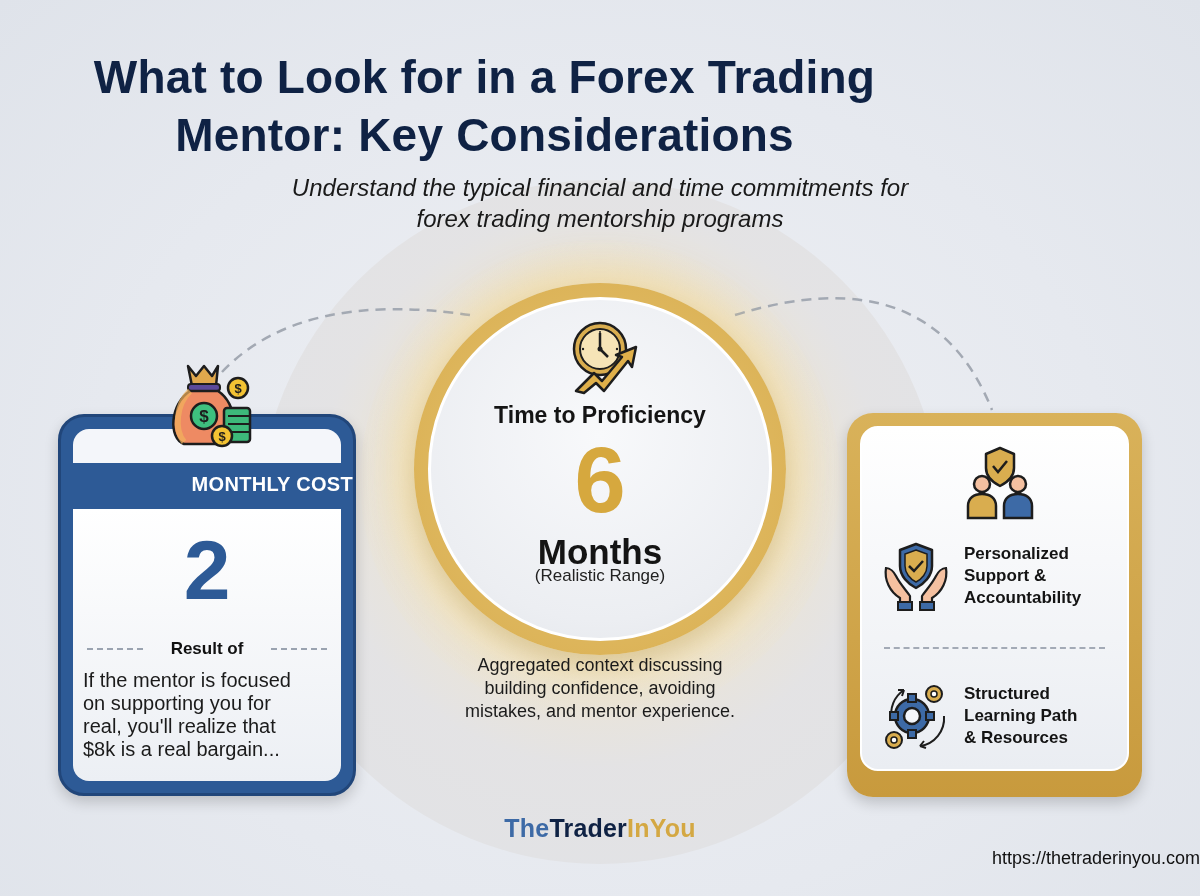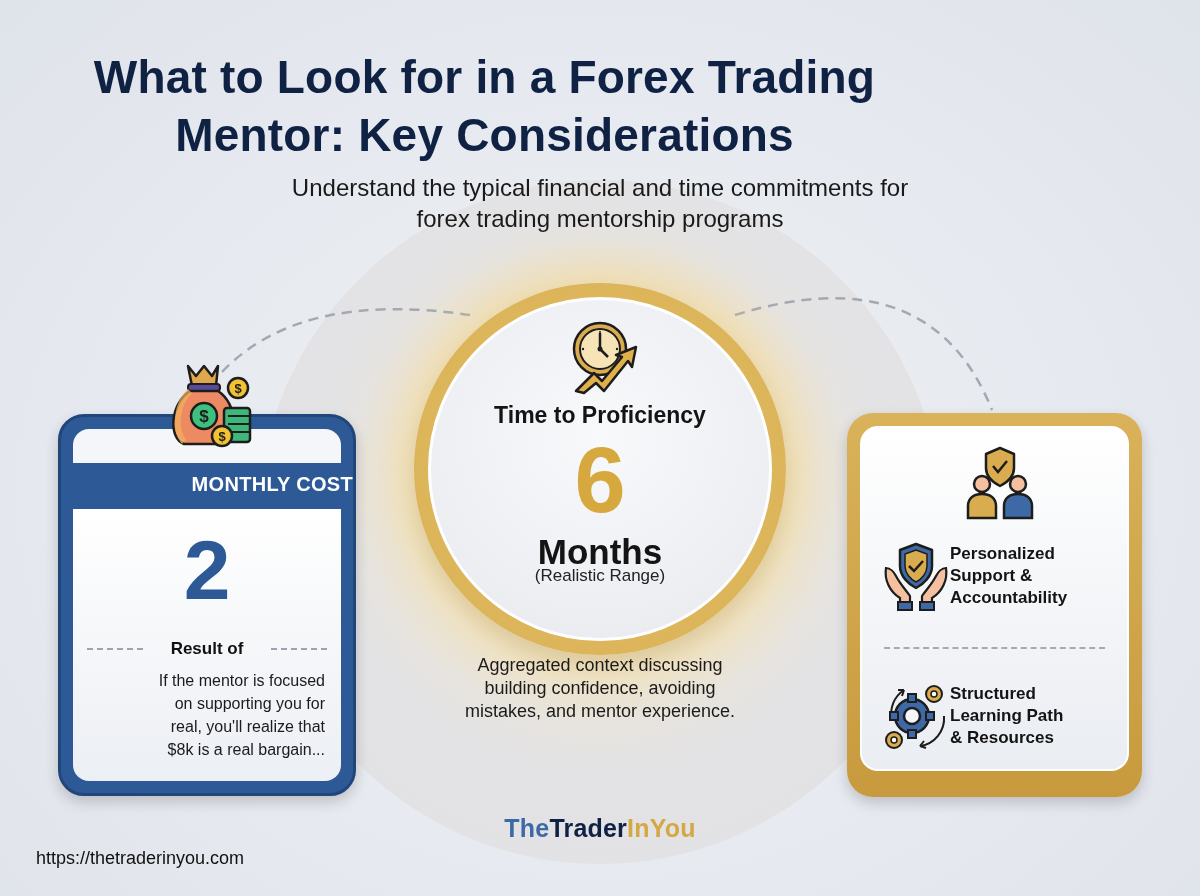--- a/index.html
+++ b/index.html
@@ -21,21 +21,21 @@
     border-radius: 50%;
     background: radial-gradient(circle, rgba(250,225,150,0.55) 0%, rgba(248,230,180,0.25) 55%, rgba(240,235,225,0) 75%);
   }
   .title {
     position: absolute; left: 0; top: 48px; width: 969px;
     text-align: center; font-weight: 900; font-size: 46px; line-height: 58px;
     color: #0f2244; letter-spacing: 0.2px;
   }
   .subtitle {
     position: absolute; left: 0; top: 172px; width: 1200px;
-    text-align: center; font-size: 24px; line-height: 31px; color: #1a1a1a;
+    text-align: center; font-size: 24px; line-height: 31px; color: #1a1a1a; font-style: italic;
   }
   svg.connectors { position: absolute; left: 0; top: 0; }
 
   
   .card-left {
     position: absolute; left: 58px; top: 414px; width: 298px; height: 382px;
     background: #2d5a96; border-radius: 26px;
     border: 3px solid #21467a;
     box-shadow: 0 6px 14px rgba(0,0,0,0.18);
   }
@@ -56,22 +56,22 @@
     position: absolute; left: 0; top: 16px; width: 100%; text-align: center;
     font-size: 84px; font-weight: 900; color: #2d5a96; line-height: 90px;
   }
   .card-left .divider-row {
     position: absolute; left: 14px; right: 14px; top: 130px;
     display: flex; align-items: center; gap: 28px;
   }
   .dash { flex: 1; border-top: 2px dashed #9aa3b0; height: 0; }
   .card-left .result-label { font-weight: 700; font-size: 17px; color: #111; white-space: nowrap; }
   .card-left .desc {
-    position: absolute; left: 16px; right: 16px; top: 160px;
-    text-align: right; font-size: 16px; line-height: 23px; color: #1b1b1b;
+    position: absolute; left: 10px; right: 16px; top: 160px;
+    text-align: left; font-size: 20px; line-height: 23px; color: #1b1b1b;
   }
 
   
   .circle-outer {
     position: absolute; left: 414px; top: 283px; width: 372px; height: 372px;
     border-radius: 50%;
     background: radial-gradient(circle, #e9c774 0%, #d7ac4e 100%);
     box-shadow: 0 0 40px 14px rgba(245,208,120,0.45), 0 10px 18px rgba(0,0,0,0.12);
   }
   .circle-inner {
@@ -108,33 +108,33 @@
     background: linear-gradient(180deg, #d9b25a 0%, #c89a3d 100%);
     border-radius: 26px;
     box-shadow: 0 6px 14px rgba(0,0,0,0.18);
   }
   .card-right .inner {
     position: absolute; left: 13px; top: 13px; right: 13px; bottom: 26px;
     background: linear-gradient(180deg, #ffffff 0%, #eaedf2 100%);
     border-radius: 18px; border: 2px solid #fff;
   }
   .r-top-icon { position: absolute; left: 100px; top: 18px; }
-  .r-item { position: absolute; left: 20px; right: 10px; display: flex; align-items: center; }
+  .r-item { position: absolute; left: 20px; right: 10px; display: flex; align-items: center; gap: 14px; }
   .r-item .txt { font-weight: 700; font-size: 17px; line-height: 22px; color: #141414; }
   .r-divider { position: absolute; left: 22px; right: 22px; top: 219px; border-top: 2px dashed #a3aab6; }
 
   .brand {
     position: absolute; left: 0; top: 814px; width: 1200px; text-align: center;
     font-weight: 700; font-size: 25px; letter-spacing: 0.2px;
   }
   .brand .b1 { color: #3d6aa6; }
   .brand .b2 { color: #0f2244; }
   .brand .b3 { color: #d4a843; }
   .url {
-    position: absolute; left: 0; top: 848px; width: 1200px; text-align: left;
+    position: absolute; left: 0; top: 848px; width: 1200px; text-align: right;
     font-size: 18px; color: #111; padding-left: 36px;
   }
 </style>
 </head>
 <body>
 
 <div class="bg-halo"></div>
 <div class="bg-halo-inner"></div>
 
 <svg class="connectors" width="1200" height="896">

